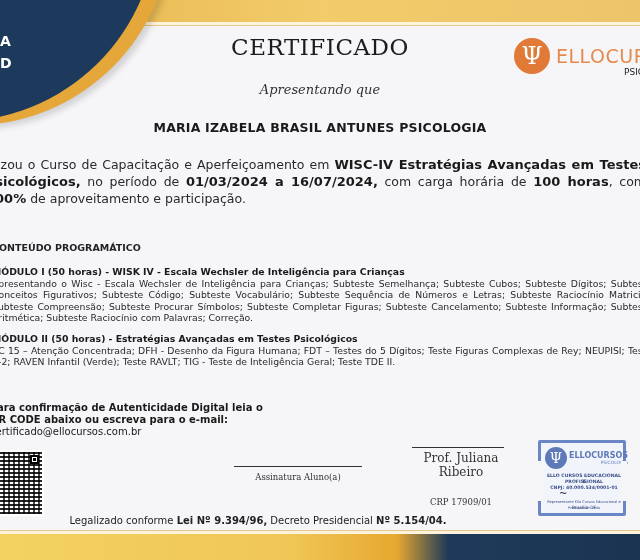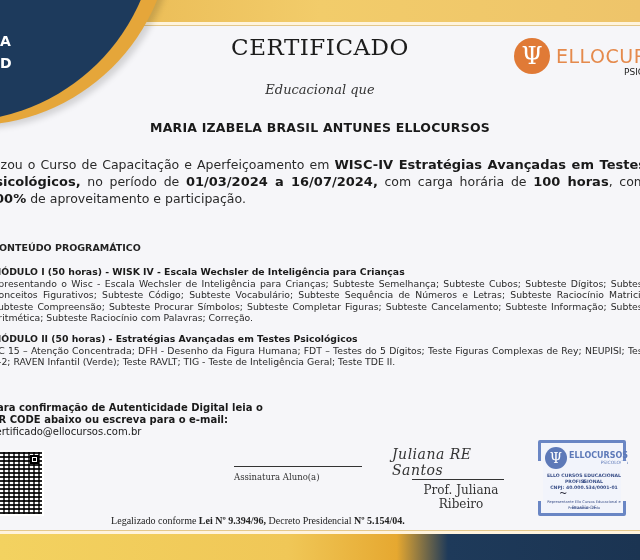--- a/index.html
+++ b/index.html
@@ -88,21 +88,21 @@
         repeating-linear-gradient(0deg, rgba(0,0,0,0.85) 0 2px, transparent 2px 4px),
         repeating-linear-gradient(90deg, rgba(0,0,0,0.7) 0 2px, transparent 2px 5px);
       border: 2px solid #fff;
     }
     .qr-finder {
       position: absolute; right: 3px; top: 3px; width: 9px; height: 9px;
       border: 2px solid #000; background: #fff;
     }
     .qr-finder::after { content: ""; position: absolute; left: 1px; top: 1px; width: 3px; height: 3px; background: #000; }
     .sig-student {
-      position: absolute; left: 234px; top: 466px; width: 128px; 
+      position: absolute; left: 234px; top: 466px; width: 128px; text-align: center;
     }
     .sig-line { border-top: 1px solid #333; width: 128px; }
     .sig-label {
       font-family: "DejaVu Serif", serif; font-size: 8.5px; color: #333; margin-top: 5px;
     }
     .sig-prof {
       position: absolute; left: 382px; top: 446px; width: 130px; text-align: center;
     }
     .signature-script {
       font-family: "DejaVu Serif", serif; font-style: italic; font-size: 14px; color: #333;
@@ -129,21 +129,21 @@
     .stamp-psico { font-size: 4.5px; color: #5d79b8; text-align: right; }
     .stamp-line { position: absolute; left: 4px; width: 78px; text-align: center; font-size: 4.6px; color: #3a4f88; font-weight: bold; line-height: 6px; }
     .stamp-l1 { top: 30px; }
     .stamp-l2 { top: 36px; }
     .stamp-l3 { top: 42px; }
     .stamp-l4 { top: 56px; font-weight: normal; font-size: 3.6px; }
     .stamp-l5 { top: 62px; font-weight: normal; }
     .stamp-sig { position: absolute; left: 18px; top: 44px; font-family: "DejaVu Serif", serif; font-style: italic; font-size: 10px; color: #223; }
     .legal {
       position: absolute; left: 0; width: 516px; top: 515px; text-align: center;
-      font-size: 10px; color: #222; font-family: Liberation Serif, serif;
+      font-size: 10px; color: #222;
     }
     .legal b { font-weight: bold; }
   </style>
 </head>
 <body>
 
 <div class="top-band"></div>
 <div class="top-band-line"></div>
 <div class="corner-tl"></div>
 <div class="corner-tl-text">
@@ -153,22 +153,22 @@
 
 <div class="logo">
   <div class="logo-circle">Ψ</div>
   <div class="logo-text">
     <div class="logo-name">ELLOCURSOS</div>
     <div class="logo-sub">PSICOLOGIA</div>
   </div>
 </div>
 
 <div class="title">CERTIFICADO</div>
-<div class="subtitle">Educacional que</div>
-<div class="student-name">MARIA IZABELA BRASIL ANTUNES ELLOCURSOS</div>
+<div class="subtitle">Apresentando que</div>
+<div class="student-name">MARIA IZABELA BRASIL ANTUNES PSICOLOGIA</div>
 
 <div class="intro">
   <span>alizou o Curso de Capacitação e Aperfeiçoamento em </span><b>WISC-IV Estratégias Avançadas em Testes Psicológicos,</b><span> no período de </span><b>01/03/2024</b><b> a </b><b>16/07/2024,</b><span> com carga horária de </span><b>100 horas</b><span>, com </span><b>100%</b><span> de aproveitamento e participação.</span>
 </div>
 
 <div class="section-title">CONTEÚDO PROGRAMÁTICO</div>
 
 <div class="module module-1">
   <div class="mod-title">MÓDULO I (50 horas) - WISK IV - Escala Wechsler de Inteligência para Crianças</div>
   <div>Apresentando o Wisc - Escala Wechsler de Inteligência para Crianças; Subteste Semelhança; Subteste Cubos; Subteste Dígitos; Subteste Conceitos Figurativos; Subteste Código; Subteste Vocabulário; Subteste Sequência de Números e Letras; Subteste Raciocínio Matricial; Subteste Compreensão; Subteste Procurar Símbolos; Subteste Completar Figuras; Subteste Cancelamento; Subteste Informação; Subteste Aritmética; Subteste Raciocínio com Palavras; Correção.</div>
@@ -188,21 +188,20 @@
 <div class="qr">
   <div class="qr-finder"></div>
 </div>
 
 <div class="sig-student">
   <div class="sig-line"></div>
   <div class="sig-label">Assinatura Aluno(a)</div>
 </div>
 
 <div class="sig-prof">
-  <div class="signature-script">Juliana RE Santos</div>
   <div class="sig-prof-line"></div>
   <div class="sig-prof-name">Prof. Juliana Ribeiro</div>
   <div class="sig-prof-crp">CRP 17909/01</div>
 </div>
 
 <div class="stamp">
   <div class="stamp-logo">
     <div class="stamp-circle">Ψ</div>
     <div>
       <div class="stamp-name">ELLOCURSOS</div>

